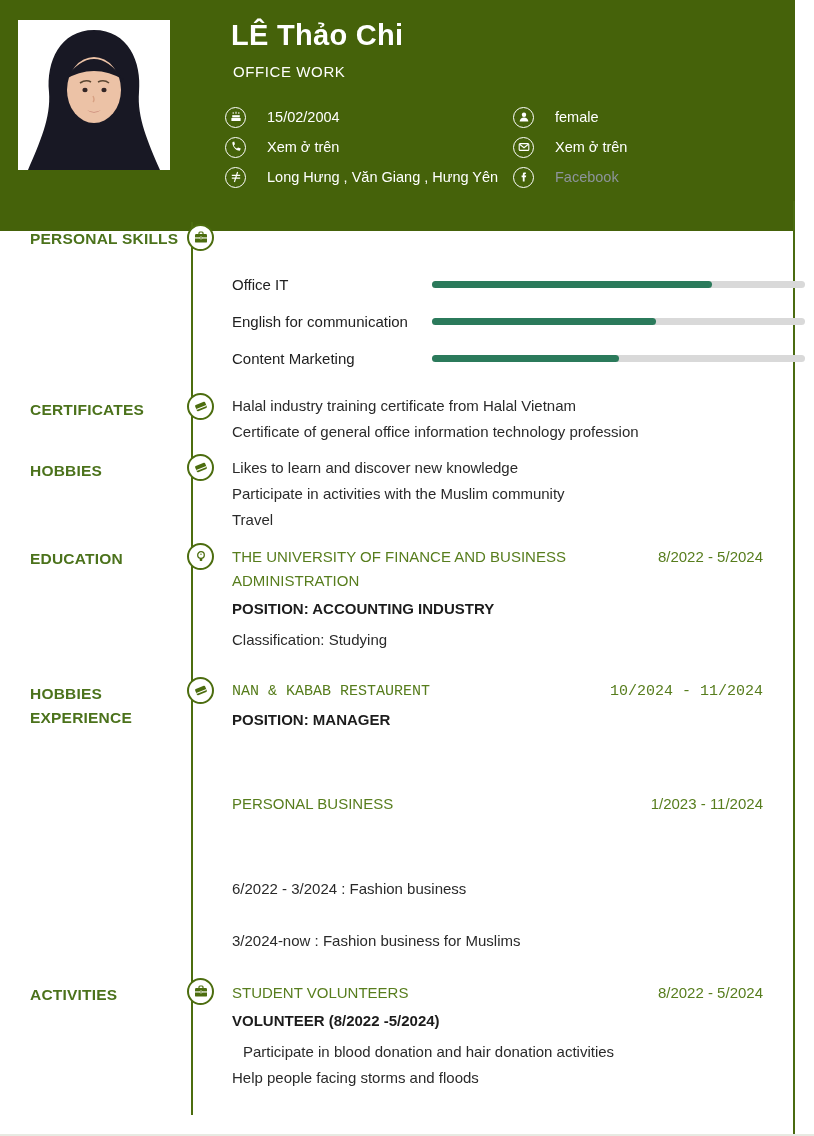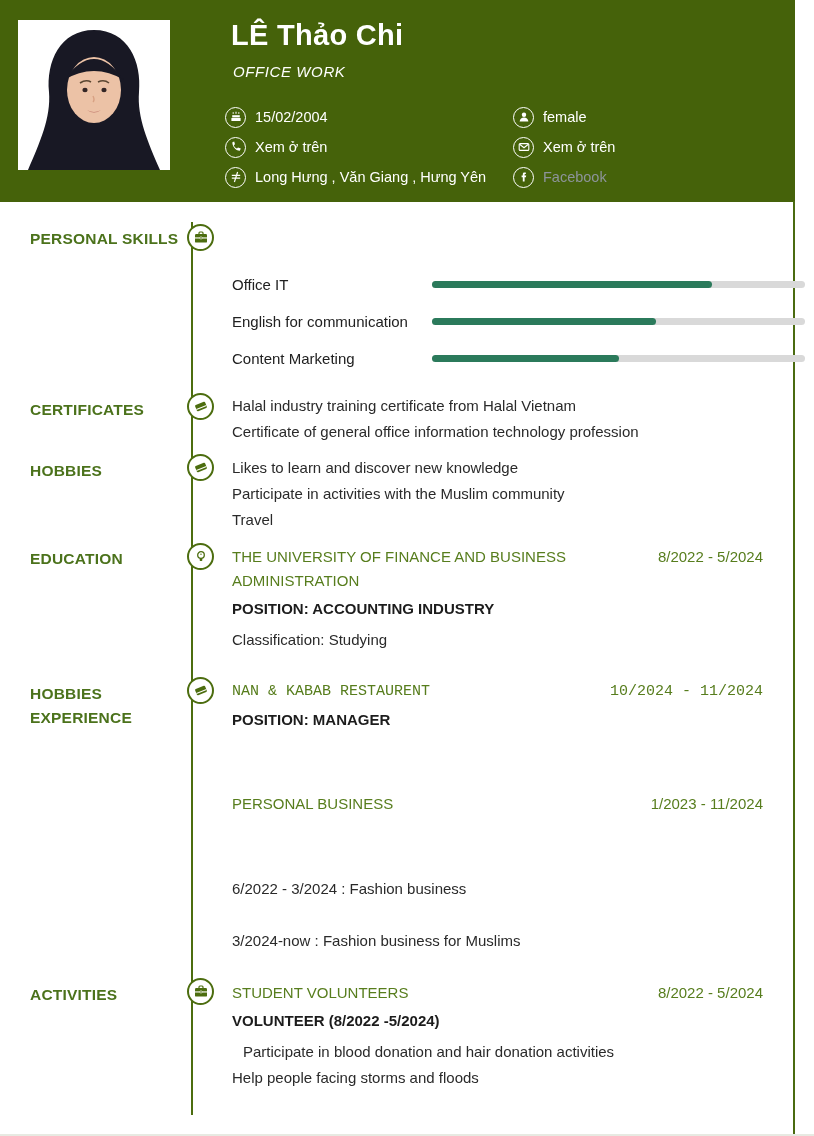--- a/index.html
+++ b/index.html
@@ -2,25 +2,25 @@
 <html><head>
 <meta charset="utf-8">
 <title>CV</title>
 <style>
   * { margin:0; padding:0; box-sizing:border-box; }
   html,body { background:#fff; }
   body { font-family:"Liberation Sans","DejaVu Sans",sans-serif; }
   .page { position:relative; width:814px; height:1136px; background:#ffffff; overflow:hidden; }
 
   
-  .header { position:absolute; left:0; top:0; width:795px; height:202px; background:#45620a; }
+  .header { position:absolute; left:0; top:0; width:795px; height:231px; background:#45620a; }
   .photo { position:absolute; left:18px; top:20px; width:152px; height:150px; background:#fff; overflow:hidden; }
   .name { position:absolute; left:231px; top:19px; font-size:29px; font-weight:700; color:#ffffff; letter-spacing:.3px; }
-  .subtitle { position:absolute; left:233px; top:63px; font-size:15px; font-style:italic; color:#ffffff; letter-spacing:.6px;text-align:center; }
-  .crow { position:absolute; display:flex; align-items:center; gap:9px; height:22px; }
+  .subtitle { position:absolute; left:233px; top:63px; font-size:15px; color:#ffffff; letter-spacing:.6px;text-align:center; }
+  .crow { position:absolute; display:flex; align-items:center; gap:21px; height:22px; }
   .crow .txt { font-size:14.5px; color:#ffffff; white-space:nowrap; }
   .crow .txt.muted { color:#8d949b; }
   .cicon { width:21px; height:21px; border:1.5px solid #ffffff; border-radius:50%;
            display:flex; align-items:center; justify-content:center; flex:0 0 auto; }
 
   
   .vline { position:absolute; left:191px; top:222px; width:2px; height:893px; background:#4c6d0f; }
   .rborder { position:absolute; left:793px; top:201px; width:2px; height:935px; background:#4a6b10; }
   .bline { position:absolute; left:0; top:1134px; width:814px; height:2px; background:#e7eae2; }
 

